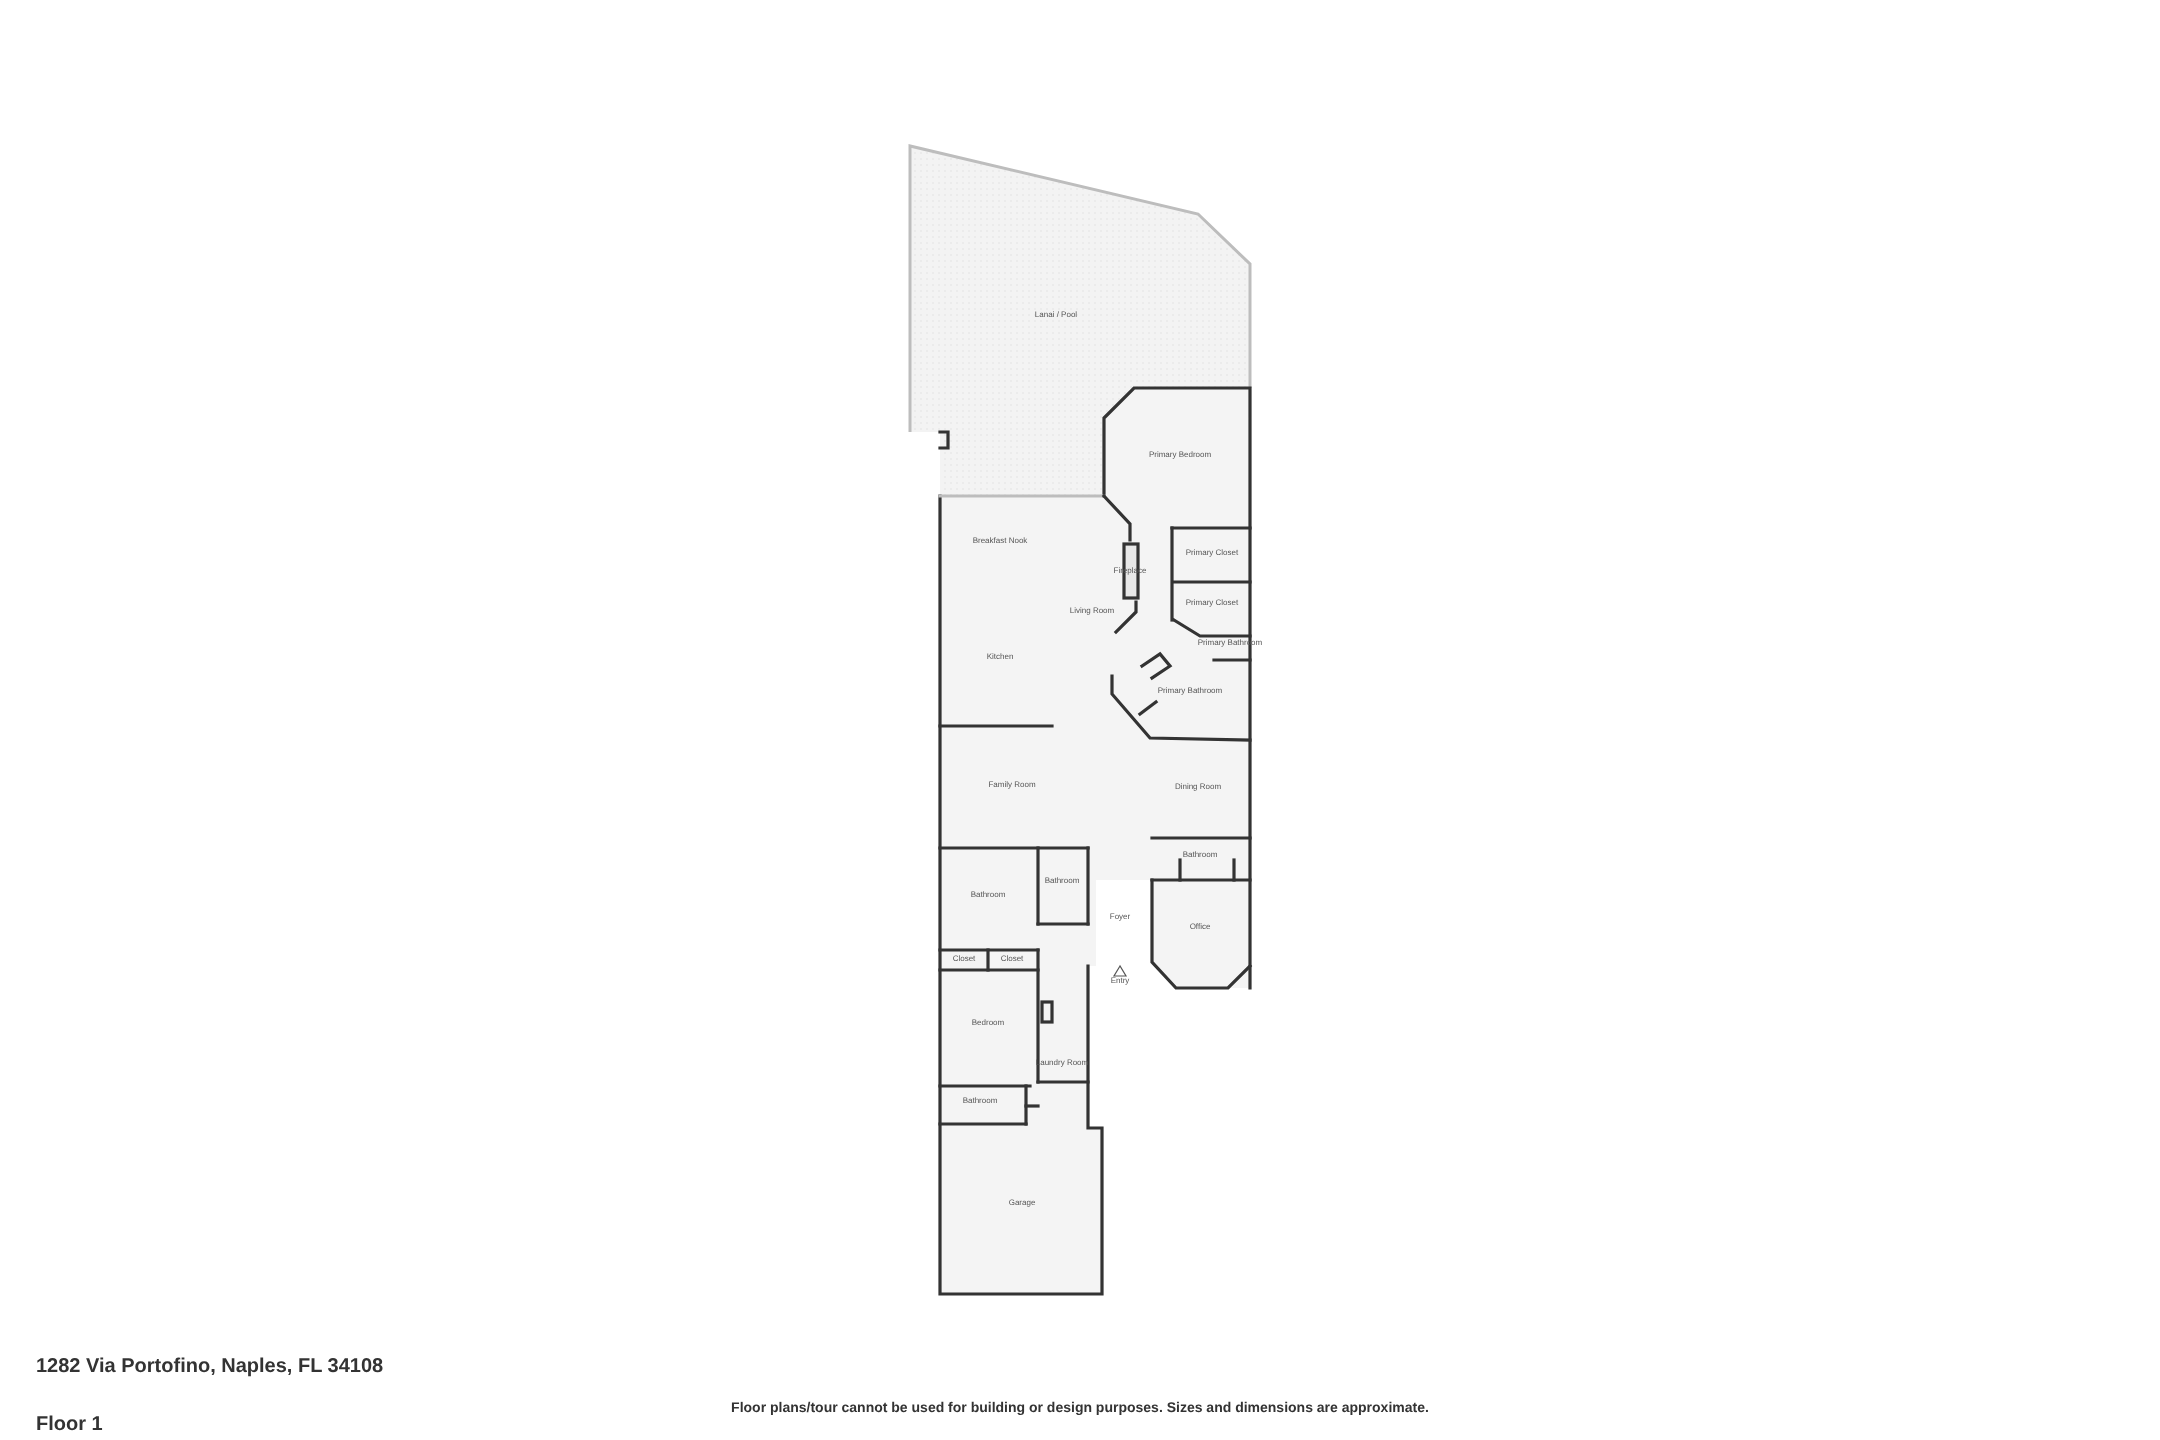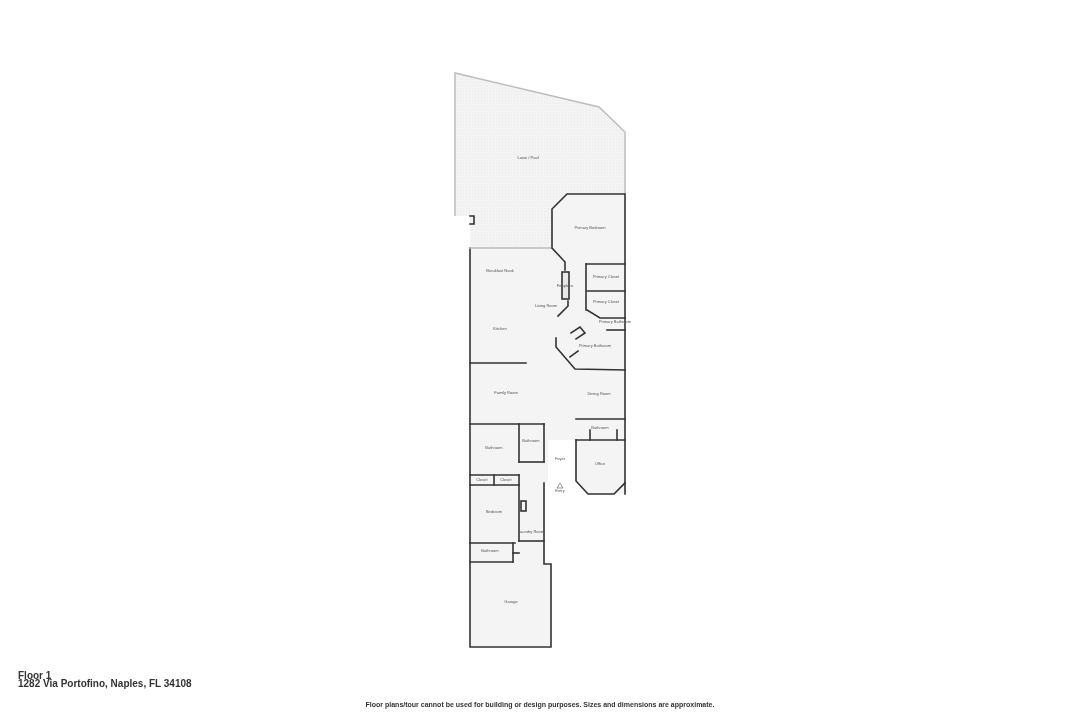--- a/index.html
+++ b/index.html
@@ -1,20 +1,20 @@
 <!DOCTYPE html>
 <html><head>
 <meta charset="utf-8">
 <style>
   html,body{margin:0;padding:0;}
   body{width:1080px;height:720px;background:#ffffff;position:relative;overflow:hidden;font-family:"Liberation Sans",sans-serif;}
   .plan{position:absolute;left:0;top:0;width:1080px;height:720px;}
   .lbl{position:absolute;font-size:4px;color:#555;text-align:center;white-space:nowrap;transform:translate(-50%,-50%);line-height:1.2;}
   .addr{position:absolute;left:18px;top:678px;font-size:10px;font-weight:bold;color:#333;}
-  .floor{position:absolute;left:18px;top:670px;font-size:10px;font-weight:bold;color:#333;}
+  .floor{position:absolute;left:18px;top:707px;font-size:10px;font-weight:bold;color:#333;}
   .disc{position:absolute;left:0;width:1080px;top:701px;font-size:7px;font-weight:bold;color:#333;text-align:center;}
 </style>
 </head>
 <body>
 
 <svg class="plan" viewBox="0 0 1080 720" xmlns="http://www.w3.org/2000/svg">
   <defs>
     <pattern id="dots" width="3" height="3" patternUnits="userSpaceOnUse">
       <rect width="3" height="3" fill="#f3f3f3"></rect>
       <circle cx="1.5" cy="1.5" r="0.4" fill="#e2e2e2"></circle>

